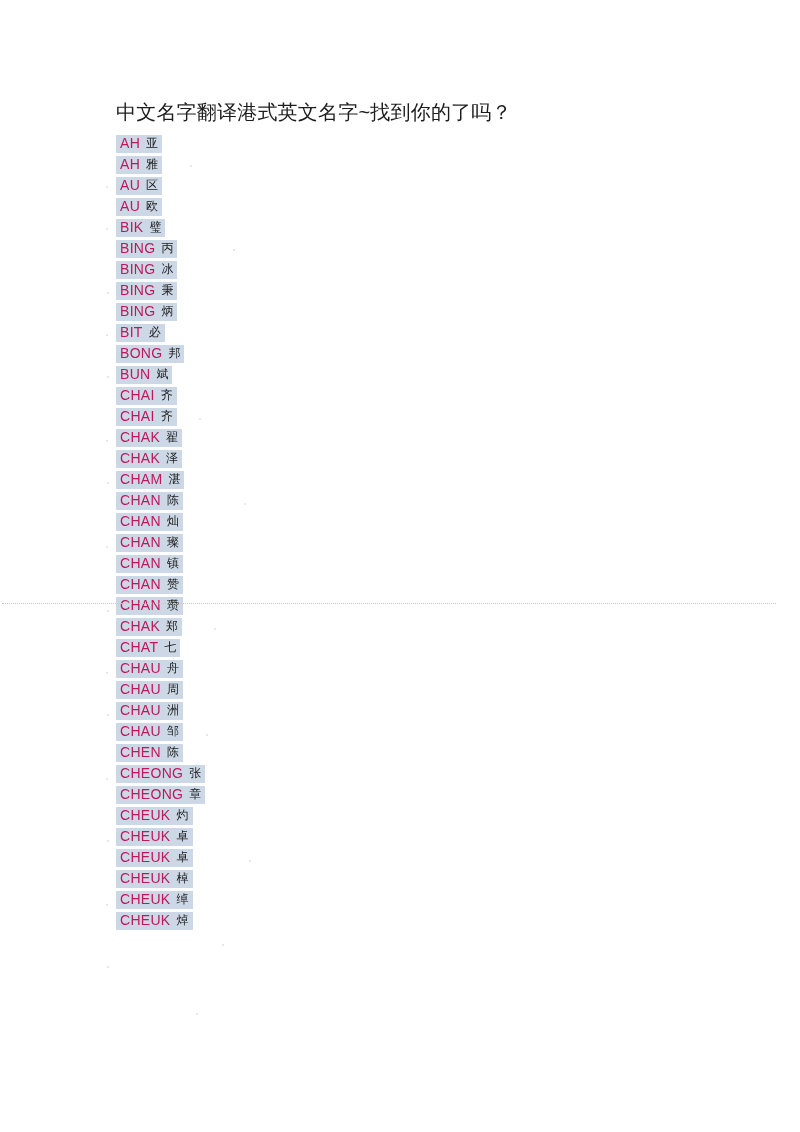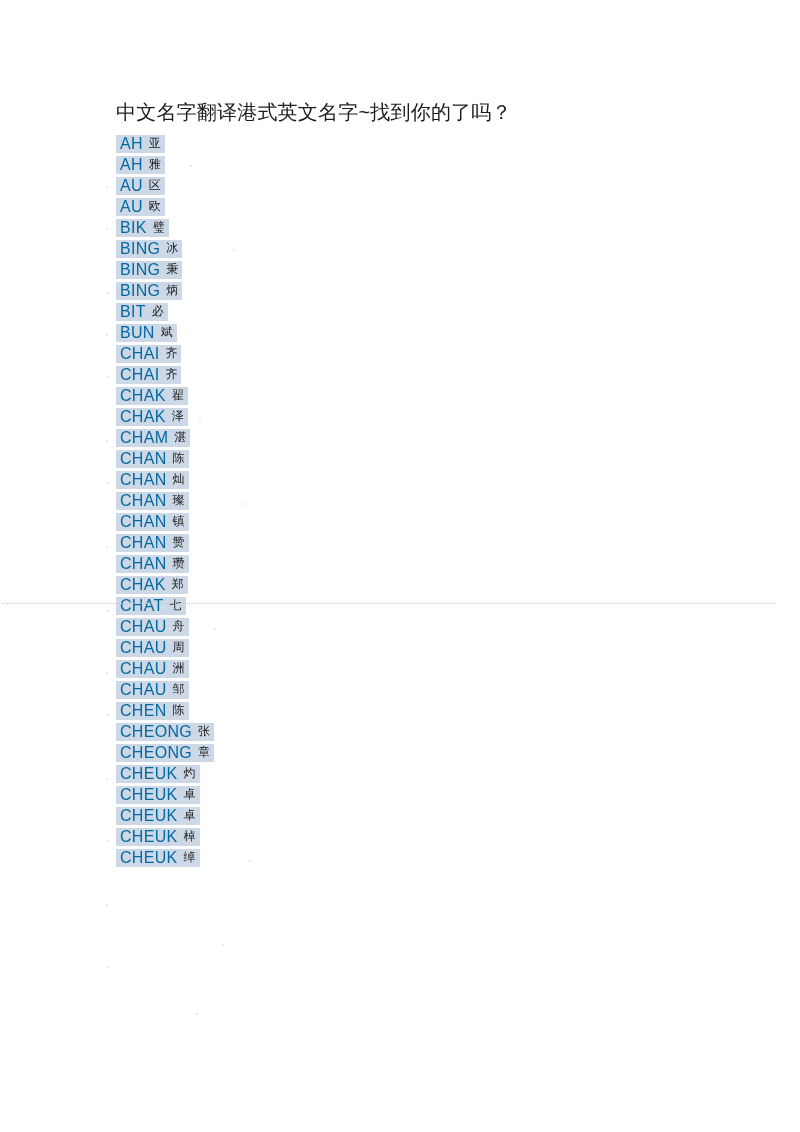--- a/index.html
+++ b/index.html
@@ -68,23 +68,23 @@
     display: inline-block;
     background: #ccd8e6;
     padding: 1px 4px 1px 4px;
     line-height: 15px;
     vertical-align: middle;
     font-size: 0;
   }
 
   .romanization {
     font-family: "Liberation Sans", "DejaVu Sans", sans-serif;
-    font-size: 16px;
+    font-size: 14px;
     line-height: 15px;
-    color: #0369a1;
+    color: #be185d;
     letter-spacing: 0.3px;
     vertical-align: middle;
     text-align: right;
   }
 
   .hanzi {
     font-family: "DejaVu Sans", "Liberation Sans", sans-serif;
     font-size: 12px;
     line-height: 15px;
     color: #1b1b1b;
@@ -121,24 +121,26 @@
   <div id="article">
 
     <h1 id="doc-title">中文名字翻译港式英文名字~找到你的了吗？</h1>
 
     <ul id="name-list">
         <li class="name-row"><span class="name-chip"><span class="romanization">AH</span><span class="hanzi">亚</span></span></li>
         <li class="name-row"><span class="name-chip"><span class="romanization">AH</span><span class="hanzi">雅</span></span></li>
         <li class="name-row"><span class="name-chip"><span class="romanization">AU</span><span class="hanzi">区</span></span></li>
         <li class="name-row"><span class="name-chip"><span class="romanization">AU</span><span class="hanzi">欧</span></span></li>
         <li class="name-row"><span class="name-chip"><span class="romanization">BIK</span><span class="hanzi">璧</span></span></li>
+        <li class="name-row"><span class="name-chip"><span class="romanization">BING</span><span class="hanzi">丙</span></span></li>
         <li class="name-row"><span class="name-chip"><span class="romanization">BING</span><span class="hanzi">冰</span></span></li>
         <li class="name-row"><span class="name-chip"><span class="romanization">BING</span><span class="hanzi">秉</span></span></li>
         <li class="name-row"><span class="name-chip"><span class="romanization">BING</span><span class="hanzi">炳</span></span></li>
         <li class="name-row"><span class="name-chip"><span class="romanization">BIT</span><span class="hanzi">必</span></span></li>
+        <li class="name-row"><span class="name-chip"><span class="romanization">BONG</span><span class="hanzi">邦</span></span></li>
         <li class="name-row"><span class="name-chip"><span class="romanization">BUN</span><span class="hanzi">斌</span></span></li>
         <li class="name-row"><span class="name-chip"><span class="romanization">CHAI</span><span class="hanzi">齐</span></span></li>
         <li class="name-row"><span class="name-chip"><span class="romanization">CHAI</span><span class="hanzi">齐</span></span></li>
         <li class="name-row"><span class="name-chip"><span class="romanization">CHAK</span><span class="hanzi">翟</span></span></li>
         <li class="name-row"><span class="name-chip"><span class="romanization">CHAK</span><span class="hanzi">泽</span></span></li>
         <li class="name-row"><span class="name-chip"><span class="romanization">CHAM</span><span class="hanzi">湛</span></span></li>
         <li class="name-row"><span class="name-chip"><span class="romanization">CHAN</span><span class="hanzi">陈</span></span></li>
         <li class="name-row"><span class="name-chip"><span class="romanization">CHAN</span><span class="hanzi">灿</span></span></li>
         <li class="name-row"><span class="name-chip"><span class="romanization">CHAN</span><span class="hanzi">璨</span></span></li>
         <li class="name-row"><span class="name-chip"><span class="romanization">CHAN</span><span class="hanzi">镇</span></span></li>
@@ -151,20 +153,21 @@
         <li class="name-row"><span class="name-chip"><span class="romanization">CHAU</span><span class="hanzi">洲</span></span></li>
         <li class="name-row"><span class="name-chip"><span class="romanization">CHAU</span><span class="hanzi">邹</span></span></li>
         <li class="name-row"><span class="name-chip"><span class="romanization">CHEN</span><span class="hanzi">陈</span></span></li>
         <li class="name-row"><span class="name-chip"><span class="romanization">CHEONG</span><span class="hanzi">张</span></span></li>
         <li class="name-row"><span class="name-chip"><span class="romanization">CHEONG</span><span class="hanzi">章</span></span></li>
         <li class="name-row"><span class="name-chip"><span class="romanization">CHEUK</span><span class="hanzi">灼</span></span></li>
         <li class="name-row"><span class="name-chip"><span class="romanization">CHEUK</span><span class="hanzi">卓</span></span></li>
         <li class="name-row"><span class="name-chip"><span class="romanization">CHEUK</span><span class="hanzi">卓</span></span></li>
         <li class="name-row"><span class="name-chip"><span class="romanization">CHEUK</span><span class="hanzi">棹</span></span></li>
         <li class="name-row"><span class="name-chip"><span class="romanization">CHEUK</span><span class="hanzi">绰</span></span></li>
+        <li class="name-row"><span class="name-chip"><span class="romanization">CHEUK</span><span class="hanzi">焯</span></span></li>
       </ul>
 
   </div>
 
   <div id="page-break-rule"></div>
 
 <div class="speckle" style="left: 106px; top: 186px;"></div>
     <div class="speckle" style="left: 106px; top: 228px;"></div>
     <div class="speckle" style="left: 107px; top: 292px;"></div>
     <div class="speckle" style="left: 106px; top: 334px;"></div>

